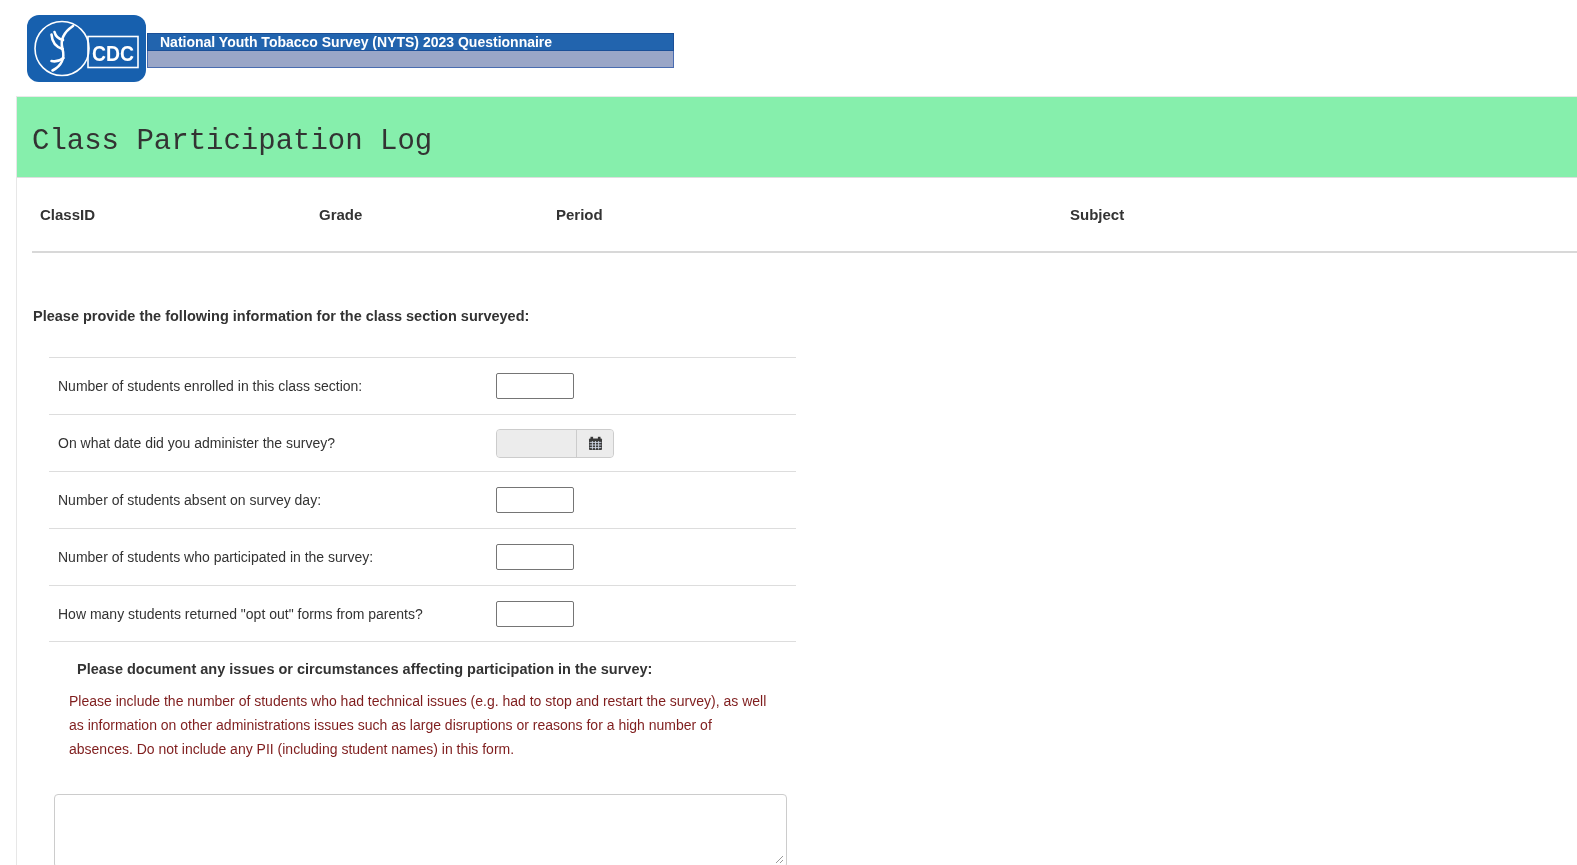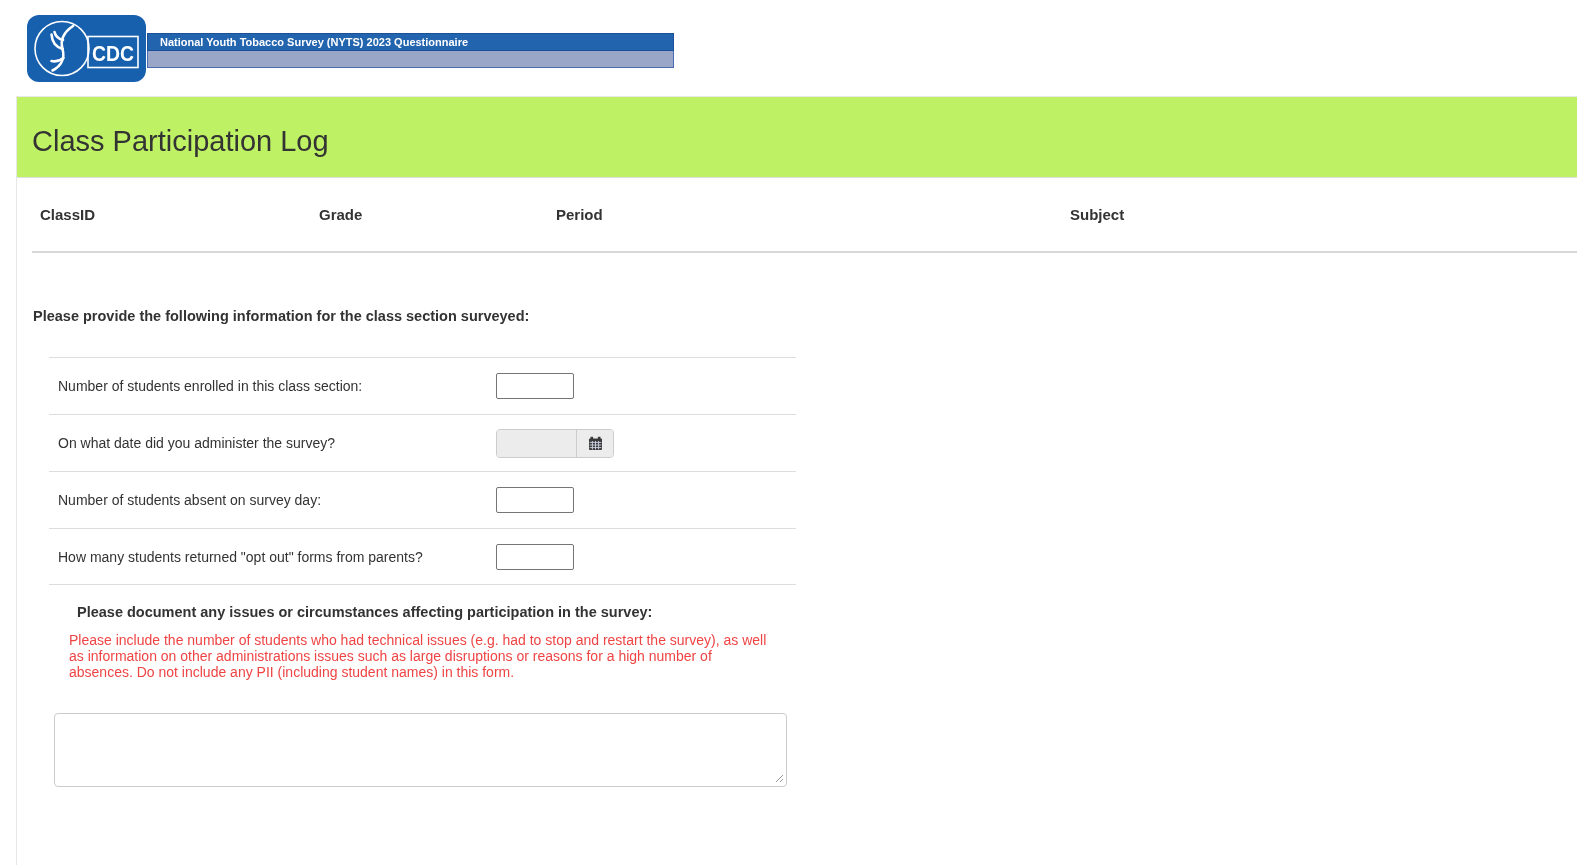--- a/index.html
+++ b/index.html
@@ -14,40 +14,41 @@
   
   .logo-box {
     position: absolute; left: 27px; top: 15px;
     width: 119px; height: 67px;
     background: #1760ae;
     border-radius: 12px;
   }
   .banner { position: absolute; left: 147px; top: 33px; width: 527px; }
   .banner-dark {
     height: 18px; background: #2264ae; border: 1px solid #1b4f97;
-    color: #fff; font-size: 11px; font-weight: bold;
+    color: #fff; font-size: 14px; font-weight: bold;
     line-height: 16px; padding-left: 12px;
     white-space: nowrap; overflow: hidden;
   }
   .banner-light {
     height: 17px; background: #9aa6c7;
     border: 1px solid #4a6cb0; border-top: none;
   }
 
   
   .panel {
     position: absolute; left: 16px; top: 96px; right: 0; height: 769px;
     background: #fff;
     border-left: 1px solid #e7e7e7;
     border-top: 1px solid #e9e9e9;
   }
   .panel-heading {
-    height: 81px; background: #bef264;
+    height: 81px; background: #86efac;
     border-bottom: 1px solid #dedede;
     padding: 28px 0 0 15px;
+    font-family: Liberation Mono, monospace;
   }
   .page-title { font-size: 29px; font-weight: 400; color: #333; letter-spacing: 0; }
 
   
   .class-table-header {
     margin-left: 15px;
     display: grid;
     grid-template-columns: 279px 237px 514px 248px 1fr;
     padding: 28px 0 28px 8px;
     border-bottom: 2px solid #d8d8d8;
@@ -94,21 +95,21 @@
   }
 
   
   .issues-heading {
     margin: 19px 0 0 60px;
     font-size: 14.5px; font-weight: bold; color: #333;
   }
   .issues-para {
     margin: 12px 0 0 52px;
     width: 700px;
-    font-size: 14px; line-height: 16px; color: #ef4444;
+    font-size: 14px; line-height: 24px; color: #7f1d1d;
   }
   .textarea-wrap {
     position: relative;
     margin: 33px 0 0 37px;
     width: 733px; height: 74px;
   }
   .issues-textarea {
     width: 100%; height: 100%;
     border: 1px solid #ccc; border-radius: 4px;
     resize: none; outline: none;
@@ -183,20 +184,24 @@
           </svg>
         </button>
       </div>
     </div>
 
     <div class="form-row">
       <div class="q-label">Number of students absent on survey day:</div>
       <input class="num-input" type="text" value="" style="">
     </div>
 
+    <div class="form-row">
+      <div class="q-label">Number of students who participated in the survey:</div>
+      <input class="num-input" type="text" value="" style="">
+    </div>
 
     <div class="form-row">
       <div class="q-label">How many students returned "opt out" forms from parents?</div>
       <input class="num-input" type="text" value="" style="">
     </div>
 
   </div>
 
   <div class="issues-heading">Please document any issues or circumstances affecting participation in the survey:</div>
   <div class="issues-para">Please include the number of students who had technical issues (e.g. had to stop and restart the survey), as well as information on other administrations issues such as large disruptions or reasons for a high number of absences. Do not include any PII (including student names) in this form.</div>

